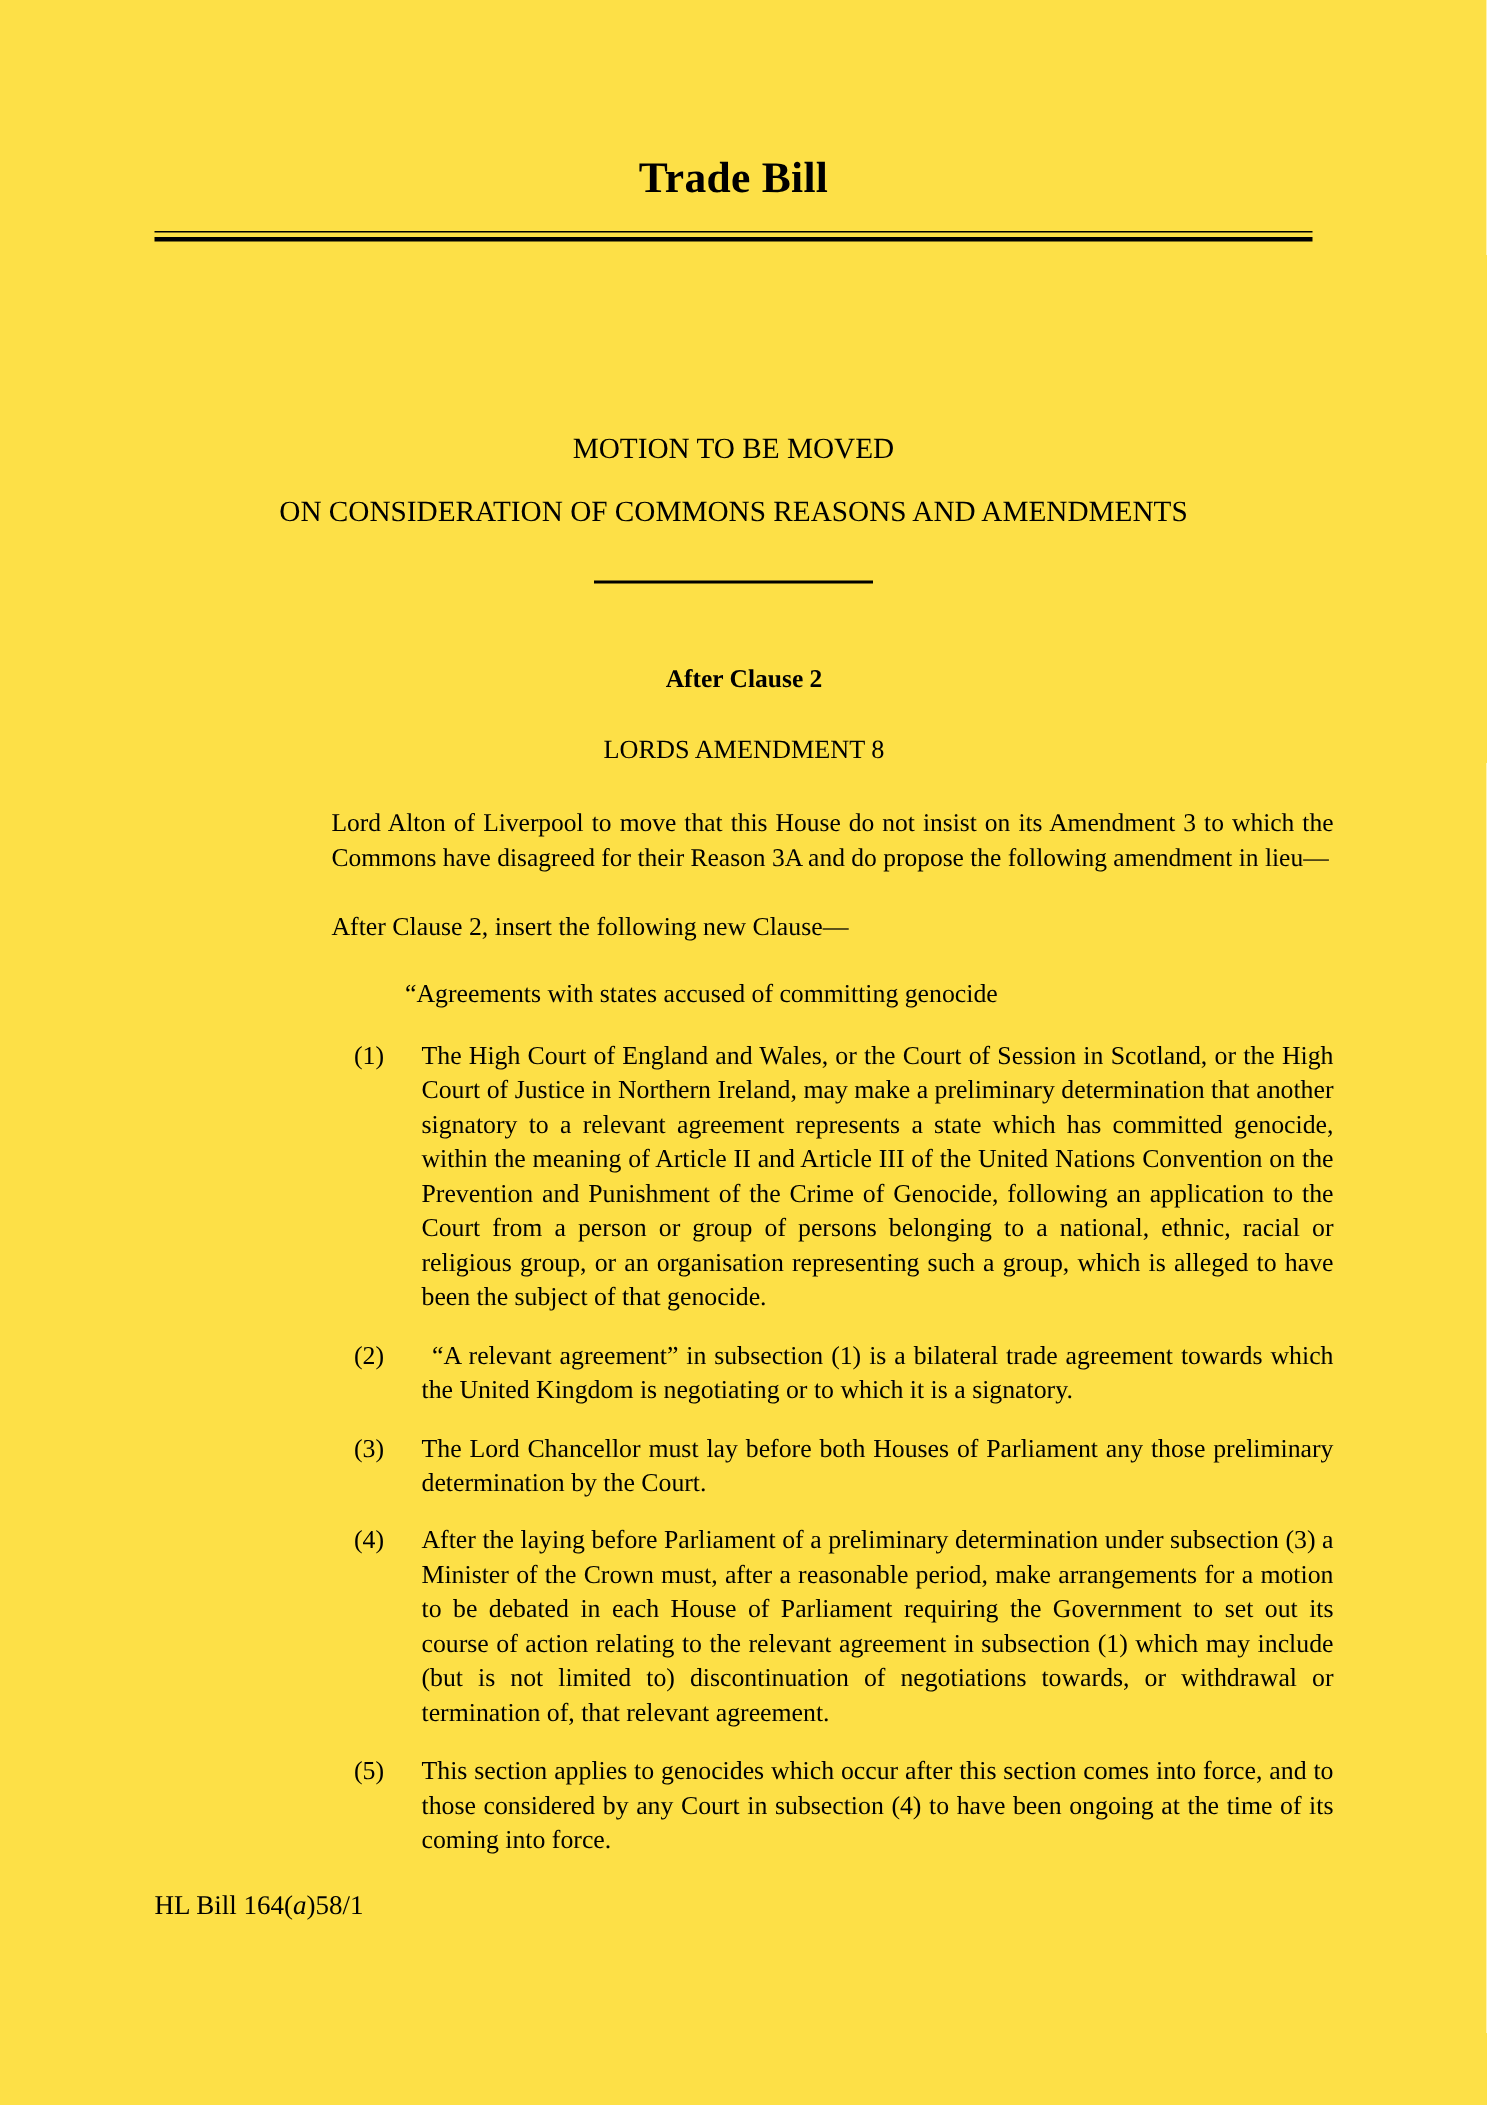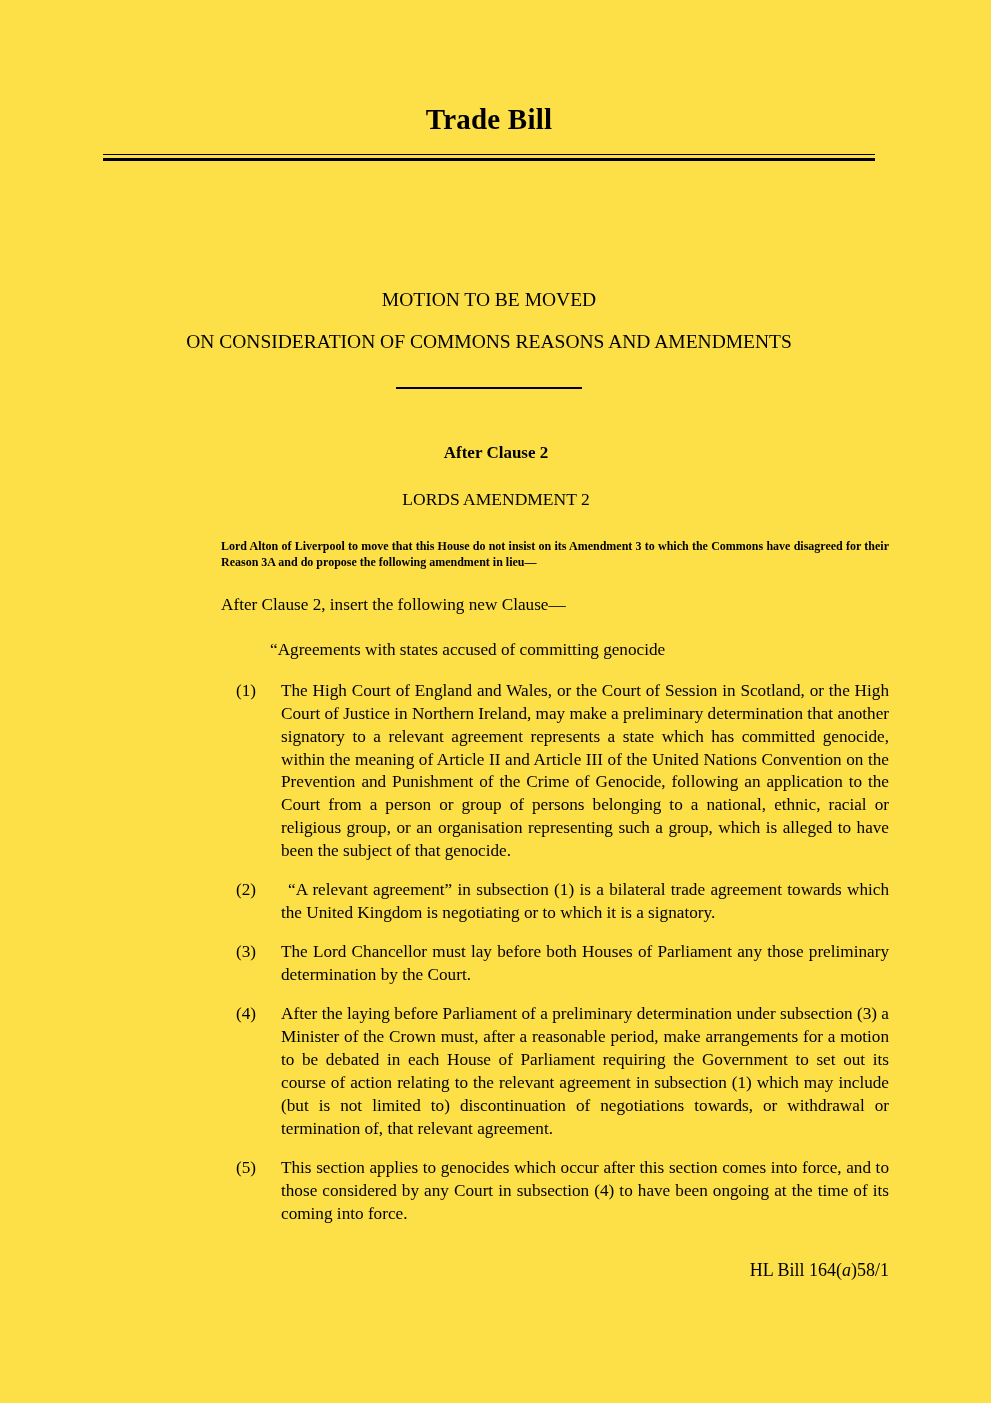--- a/index.html
+++ b/index.html
@@ -96,22 +96,22 @@
     text-align: center;
     font-size: 17.5px;
     margin: 26px 0 0 0;
     line-height: 1.2;
   }
 
   .motion-text {
     margin: 28px 0 0 0;
     padding-left: 118px;
     padding-right: 0;
-    font-size: 12px;
-    font-weight: bold;
+    font-size: 17px;
+    font-weight: normal;
     line-height: 1.34;
     text-align: justify;
     text-justify: inter-word;
   }
   .insert-line {
     margin: 22px 0 0 0;
     padding-left: 118px;
     font-size: 17.2px;
     line-height: 1.34;
   }
@@ -155,21 +155,21 @@
     text-indent: 7px;
   }
 
   
   .footer {
     position: absolute;
     left: 103px;
     top: 1260px;
     width: 786px;
     display: flex;
-    justify-content: flex-end;
+    justify-content: flex-start;
     align-items: baseline;
     font-size: 18px;
   }
   .footer .ital {
     font-style: italic;
   }
 </style>
 </head>
 <body>
 
@@ -189,21 +189,21 @@
     <p class="motion-line second">ON CONSIDERATION OF COMMONS REASONS AND AMENDMENTS</p>
     <div class="divider-wrap">
       <div class="divider-rule"></div>
     </div>
   </div>
 
   <div class="amendment">
 
     <h2 class="clause-head">After Clause 2</h2>
 
-    <p class="lords-amendment">LORDS AMENDMENT 2</p>
+    <p class="lords-amendment">LORDS AMENDMENT 8</p>
 
     <p class="motion-text">Lord Alton of Liverpool to move that this House do not insist on its Amendment 3 to which the Commons have disagreed for their Reason 3A and do propose the following amendment in lieu—</p>
 
     <p class="insert-line">After Clause 2, insert the following new Clause—</p>
 
     <p class="new-clause-title">“Agreements with states accused of committing genocide</p>
 
     <div class="subsections">
 
       <div class="subsection">

